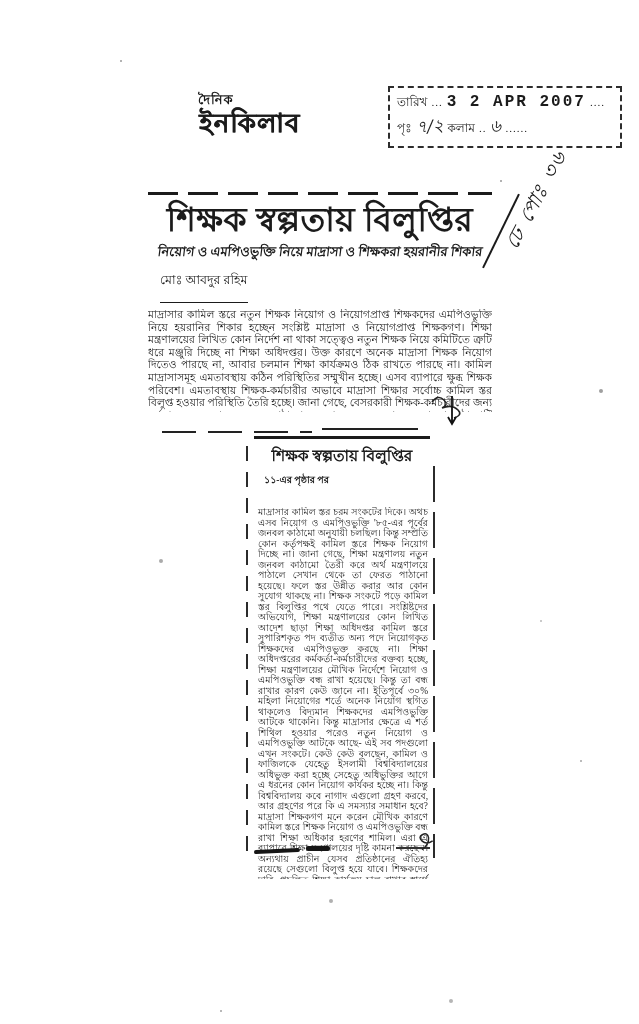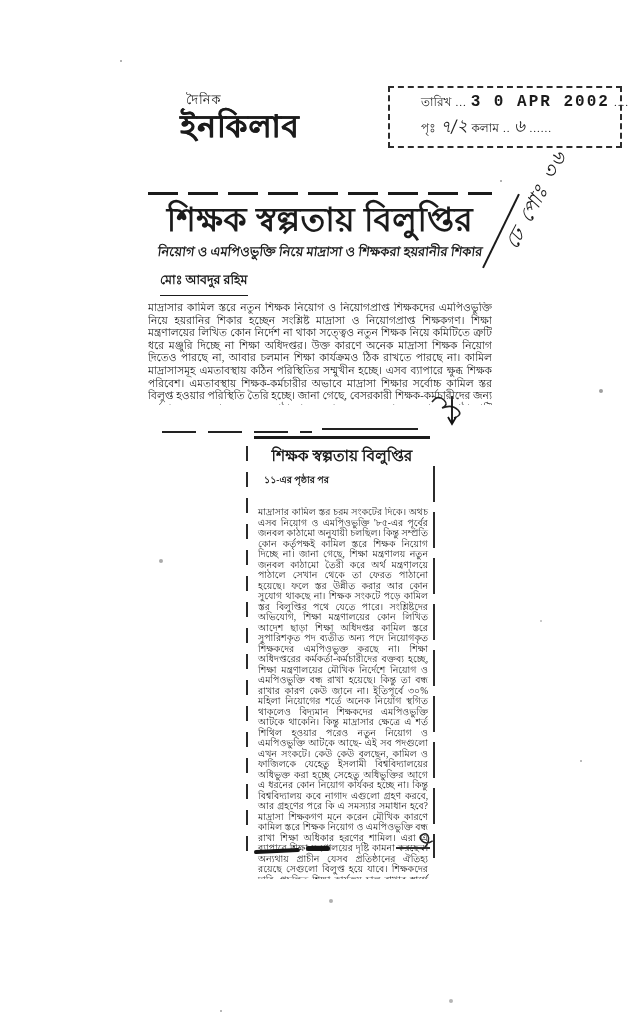--- a/index.html
+++ b/index.html
@@ -4,47 +4,47 @@
 <style>
   html,body{margin:0;padding:0;}
   body{
     width:639px;height:1024px;position:relative;overflow:hidden;
     background:#ffffff;color:#1b1b1b;
     font-family:"Liberation Serif","DejaVu Serif",serif;
   }
   .abs{position:absolute;}
   
   .masthead{left:180px;top:90px;}
-  .masthead-daily{font-size:13px;font-weight:normal;margin-left:6px;letter-spacing:1px;}
-  .masthead-name{font-size:31px;font-weight:bold;letter-spacing:1px;line-height:1.0;
-    text-shadow:0.6px 0 #1b1b1b;}
+  .masthead-daily{font-size:13px;font-weight:bold;margin-left:18px;letter-spacing:1px;}
+  .masthead-name{font-size:26px;font-weight:bold;letter-spacing:1px;line-height:1.0;
+    text-shadow:0.6px 0 #1b1b1b;margin-left:19px;}
   
   .stamp{left:388px;top:86px;width:234px;height:62px;border:2px dashed #2d2d2d;
     box-sizing:border-box;padding:5px 7px 2px 7px;}
-  .stamp-row{display:flex;align-items:baseline;gap:4px;white-space:nowrap;margin-left:24px;}
+  .stamp-row{display:flex;align-items:baseline;gap:4px;white-space:nowrap;}
   .stamp-label{font-size:12px;}
   .stamp-dots{font-size:11px;letter-spacing:1px;}
   .stamp-date{font-family:"Liberation Mono","DejaVu Sans Mono",monospace;
     font-size:16px;font-weight:bold;letter-spacing:2px;}
   .hand{font-style:italic;font-family:"DejaVu Serif",serif;}
   .stamp-hand{font-size:17px;transform:rotate(-4deg);display:inline-block;}
   
   .corner-note{left:497px;top:240px;transform:rotate(-62deg);transform-origin:left top;
     font-size:20px;font-style:italic;font-family:"DejaVu Serif",serif;letter-spacing:2px;}
   
   .headline-box{left:148px;top:192px;width:344px;}
   .hrule{height:3px;background:repeating-linear-gradient(90deg,#1b1b1b 0 30px,transparent 30px 40px);}
   .diag-mark{position:absolute;right:-10px;top:-2px;width:2px;height:82px;
     background:#1b1b1b;transform:rotate(26deg);}
   .main-headline{font-size:33px;font-weight:bold;text-align:center;line-height:1.12;
     margin:7px 0 2px 0;letter-spacing:0.5px;}
   .subheadline{font-size:13px;font-weight:bold;text-align:center;
     transform:skewX(-7deg);margin:3px 0 6px 0;}
-  .byline{display:inline-block;font-size:12.5px;font-weight:bold;
-    border-bottom:1.5px solid #1b1b1b;margin:2px 0 6px 12px;padding-bottom:4px;}
+  .byline{display:inline-block;font-size:12.5px;font-weight:normal;
+    border-bottom:1.5px solid #1b1b1b;margin:2px 0 6px 12px;padding-bottom:11px;}
   .lead{font-size:10.6px;line-height:12.6px;text-align:justify;max-height:103px;
     overflow:hidden;font-family:"Liberation Serif",serif;}
   .lead-end-mark{left:428px;top:392px;}
   
   .divider-a{left:162px;top:431px;width:150px;height:2px;
     background:repeating-linear-gradient(90deg,#222 0 34px,transparent 34px 46px);}
   .divider-b{left:322px;top:428px;width:96px;height:2px;background:#222;}
   
   .vrule-left{left:246px;top:446px;width:2px;height:408px;
     background:repeating-linear-gradient(180deg,#2b2b2b 0 15px,transparent 15px 26px);}
@@ -75,21 +75,21 @@
 
 <div class="abs masthead">
   <div class="masthead-daily">দৈনিক</div>
   <div class="masthead-name">ইনকিলাব</div>
 </div>
 
 <div class="abs stamp">
   <div class="stamp-row">
     <span class="stamp-label">তারিখ</span>
     <span class="stamp-dots">...</span>
-    <span class="stamp-date">3 0 APR 2002</span>
+    <span class="stamp-date">3 2 APR 2007</span>
     <span class="stamp-dots">....</span>
   </div>
   <div class="stamp-row">
     <span class="stamp-label">পৃঃ</span>
     <span class="hand stamp-hand">৭/২</span>
     <span class="stamp-label">কলাম</span>
     <span class="stamp-dots">..</span>
     <span class="hand stamp-hand">৬</span>
     <span class="stamp-dots">......</span>
   </div>

